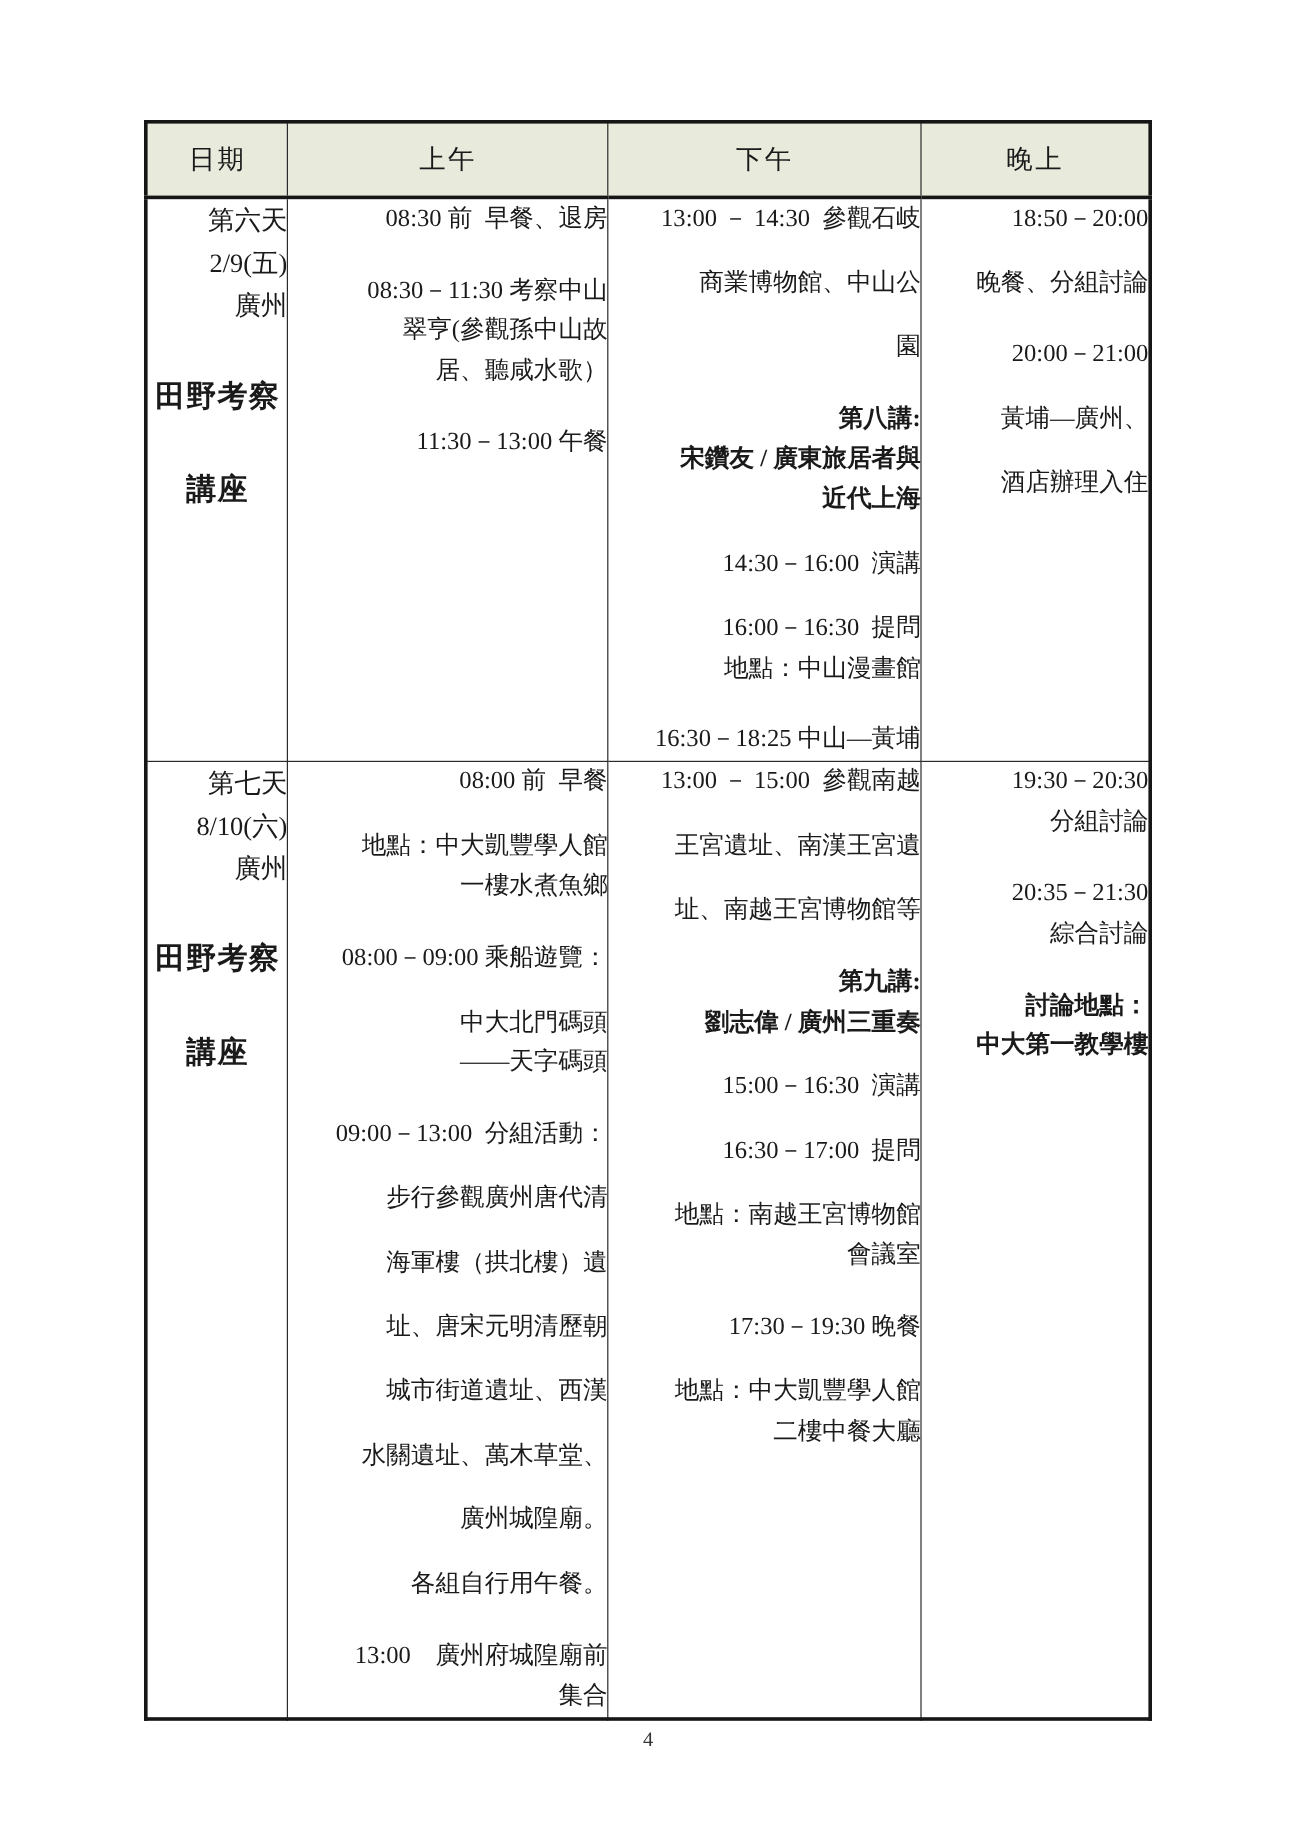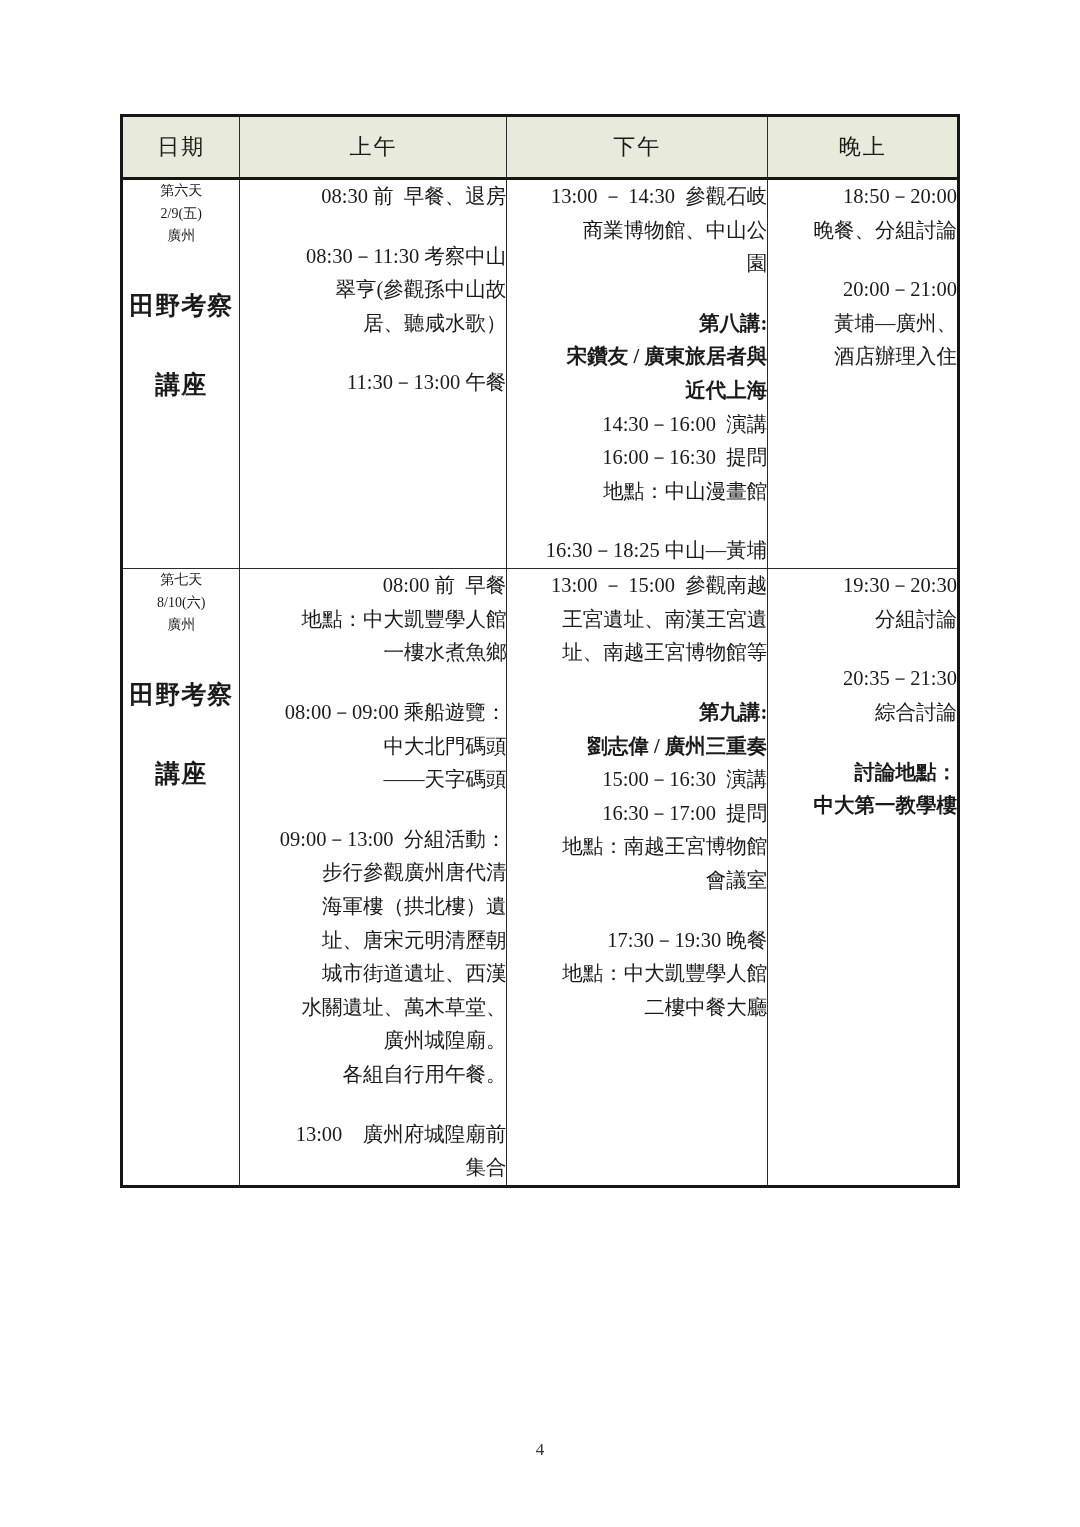--- a/index.html
+++ b/index.html
@@ -21,21 +21,21 @@
     position: absolute;
     left: 0; top: 0;
     width: 1080px;
     height: 1527px;
     background: #ffffff;
   }
 
   .schedule-table {
     position: absolute;
     left: 120px;
-    top: 114px;
+    top: 100px;
     width: 840px;
     border-collapse: collapse;
     table-layout: fixed;
     background: #ffffff;
   }
 
   .schedule-table td,
   .schedule-table th {
     border-left: 1px solid #2b2b2b;
     border-right: 1px solid #2b2b2b;
@@ -68,44 +68,45 @@
   .col-morning { width: 266px; }
   .col-afternoon { width: 260px; }
   .col-evening { width: 190px; }
 
   
   .date-cell {
     text-align: center;
     padding: 18px 6px 10px 6px;
   }
   .date-cell .d-line {
-    font-size: 14px;
+    font-size: 22px;
     line-height: 1.62;
     white-space: nowrap;
+    text-align: right;
   }
   .date-cell .d-bold2 {
     font-size: 25px;
     font-weight: bold;
     line-height: 1.62;
     letter-spacing: 1px;
     margin-top: 38px;
     white-space: nowrap;
   }
 
   
   .content-cell {
     padding: 18px 10px 14px 12px;
     font-size: 20.5px;
     line-height: 1.64;
   }
   .content-cell .blk { margin: 0 0 0 0; }
   .content-cell .blk + .blk { margin-top: 26px; }
   .content-cell .ln { white-space: pre-wrap; text-align: right; }
   .content-cell .ln.b { font-weight: bold; }
-  .content-cell .ln.i2 { padding-left: 0.85em; }
+  .content-cell .ln.i2 { padding-left: 0.85em; margin-top: 20px; }
   .content-cell .ln.i3 { padding-left: 3.1em; }
   .content-cell .ln.i0 { padding-left: 0; }
 
   .evening-cell { padding: 18px 10px 14px 14px; }
 
   .page-number {
     position: absolute;
     left: 0;
     top: 1440px;
     width: 1080px;

